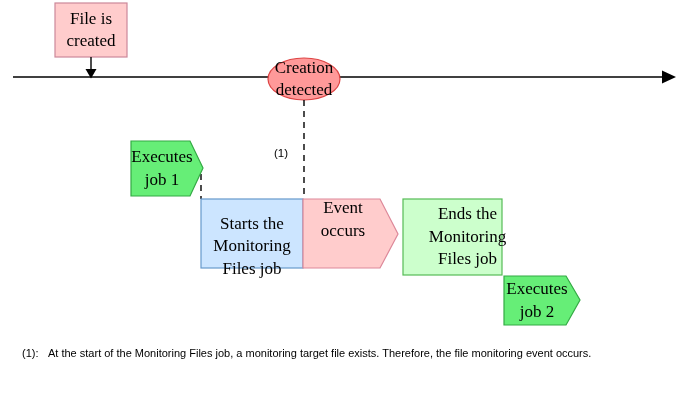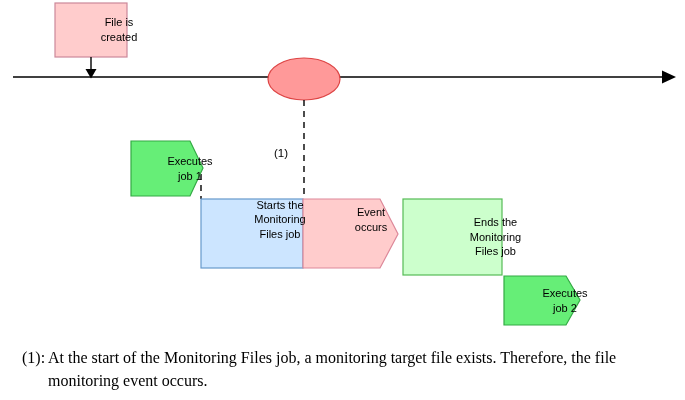--- a/index.html
+++ b/index.html
@@ -19,35 +19,34 @@
     position: absolute;
     left: 0;
     top: 0;
   }
   .node-label {
     position: absolute;
     display: flex;
     align-items: center;
     justify-content: center;
     text-align: center;
-    font-family: Liberation Sans, sans-serif;
-    font-size: 11px;
+    font-family: Liberation Serif, serif;
+    font-size: 17px;
     color: #000000;
     line-height: 1.32;
     white-space: pre-line;
     pointer-events: none;
-    padding-left: 28px;
   }
   .footnote {
     position: absolute;
     left: 22px;
     top: 346px;
     width: 620px;
-    font-family: Liberation Serif, serif;
-    font-size: 16px;
+    font-family: Liberation Sans, sans-serif;
+    font-size: 11px;
     color: #000000;
     line-height: 1.45;
   }
   .footnote-marker {
     display: inline-block;
     width: 26px;
   }
   .footnote-body {
     display: inline-block;
     width: 580px;
@@ -92,25 +91,27 @@
     <polygon points="303,199 380,199 398,234 380,268 303,268" fill="#FFCCCC" stroke="#DD8899" stroke-width="1.2"></polygon>
 
     <rect x="403" y="199" width="99" height="76" fill="#CCFFCC" stroke="#55BB55" stroke-width="1.2"></rect>
 
     <polygon points="504,276 566,276 580,300 566,325 504,325" fill="#66EE77" stroke="#33AA44" stroke-width="1.2"></polygon>
   </svg>
 
   <div class="node-label" style="left:55px; top:3px; width:72px; height:54px;">File is
 created</div>
 
+  <div class="node-label" style="left:268px; top:58px; width:72px; height:42px;">Creation
+detected</div>
 
   <div class="node-label" style="left:131px; top:141px; width:62px; height:55px;">Executes
 job 1</div>
 
-  <div class="node-label" style="left:201px; top:185px; width:102px; height:69px;">Starts the
+  <div class="node-label" style="left:201px; top:212px; width:102px; height:69px;">Starts the
 Monitoring
 Files job</div>
 
   <div class="node-label" style="left:303px; top:185px; width:80px; height:69px;">Event
 occurs</div>
 
   <div class="node-label" style="left:418px; top:199px; width:99px; height:76px;">Ends the
 Monitoring
 Files job</div>
 

